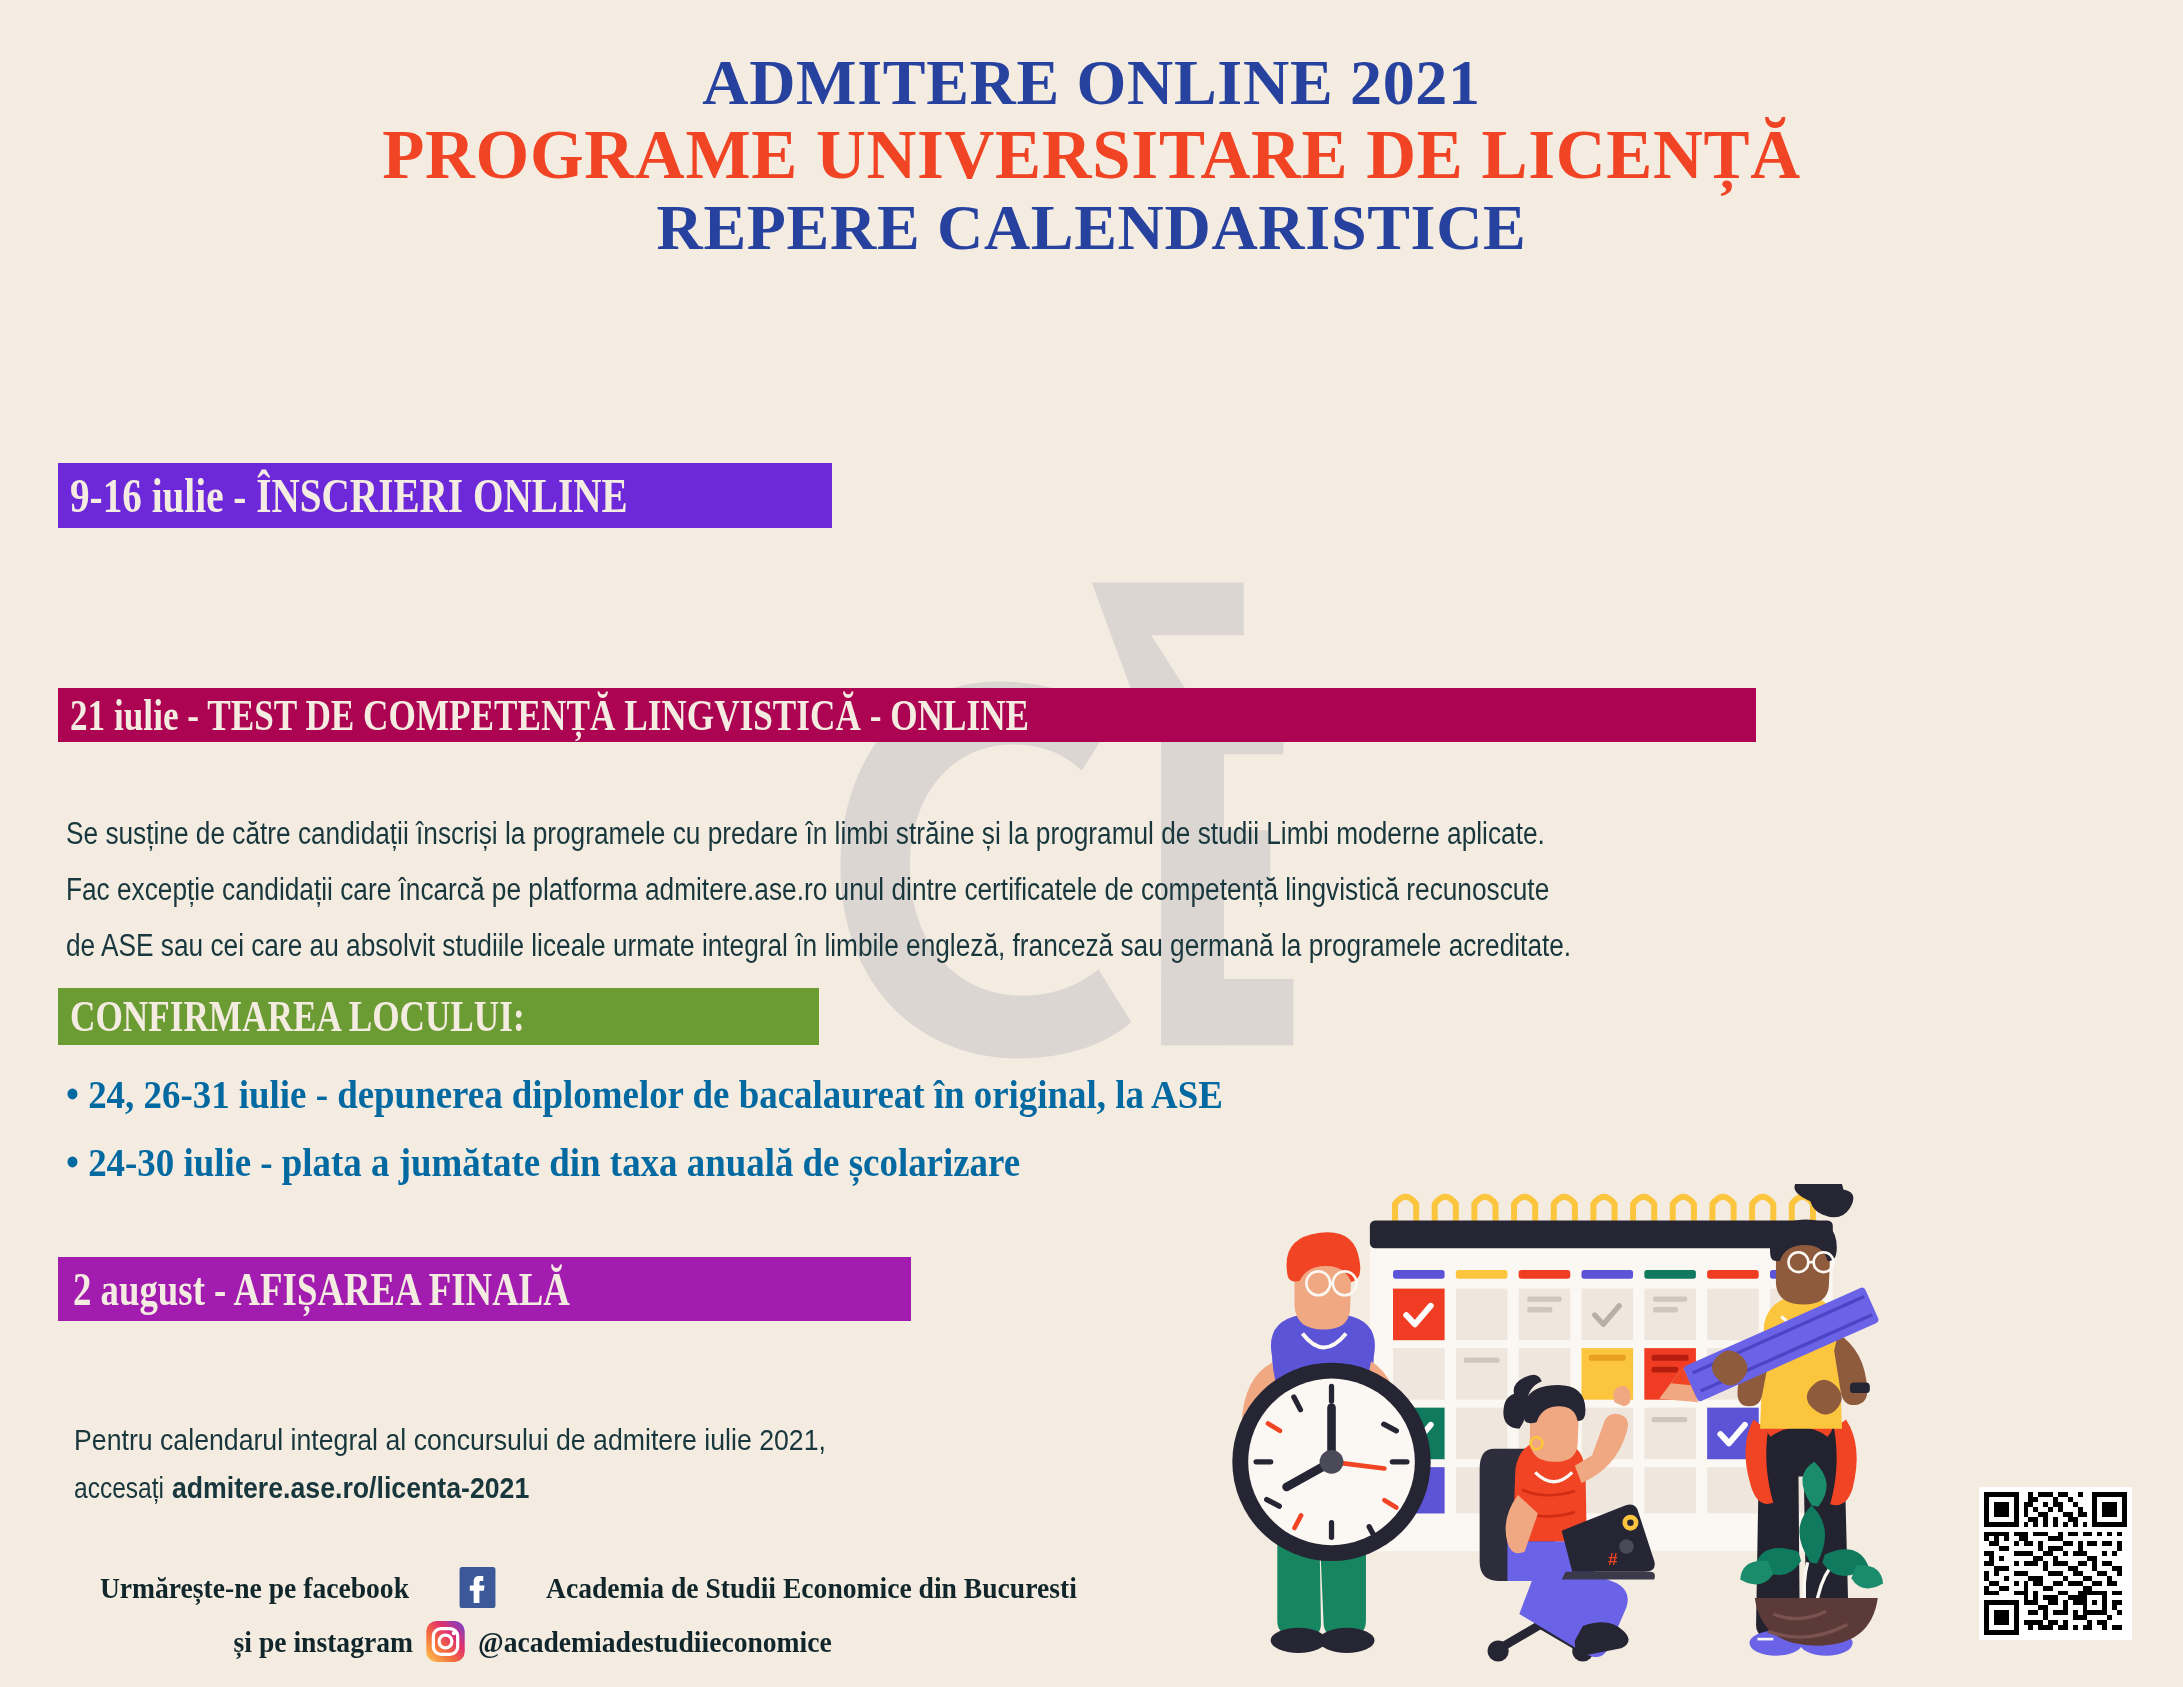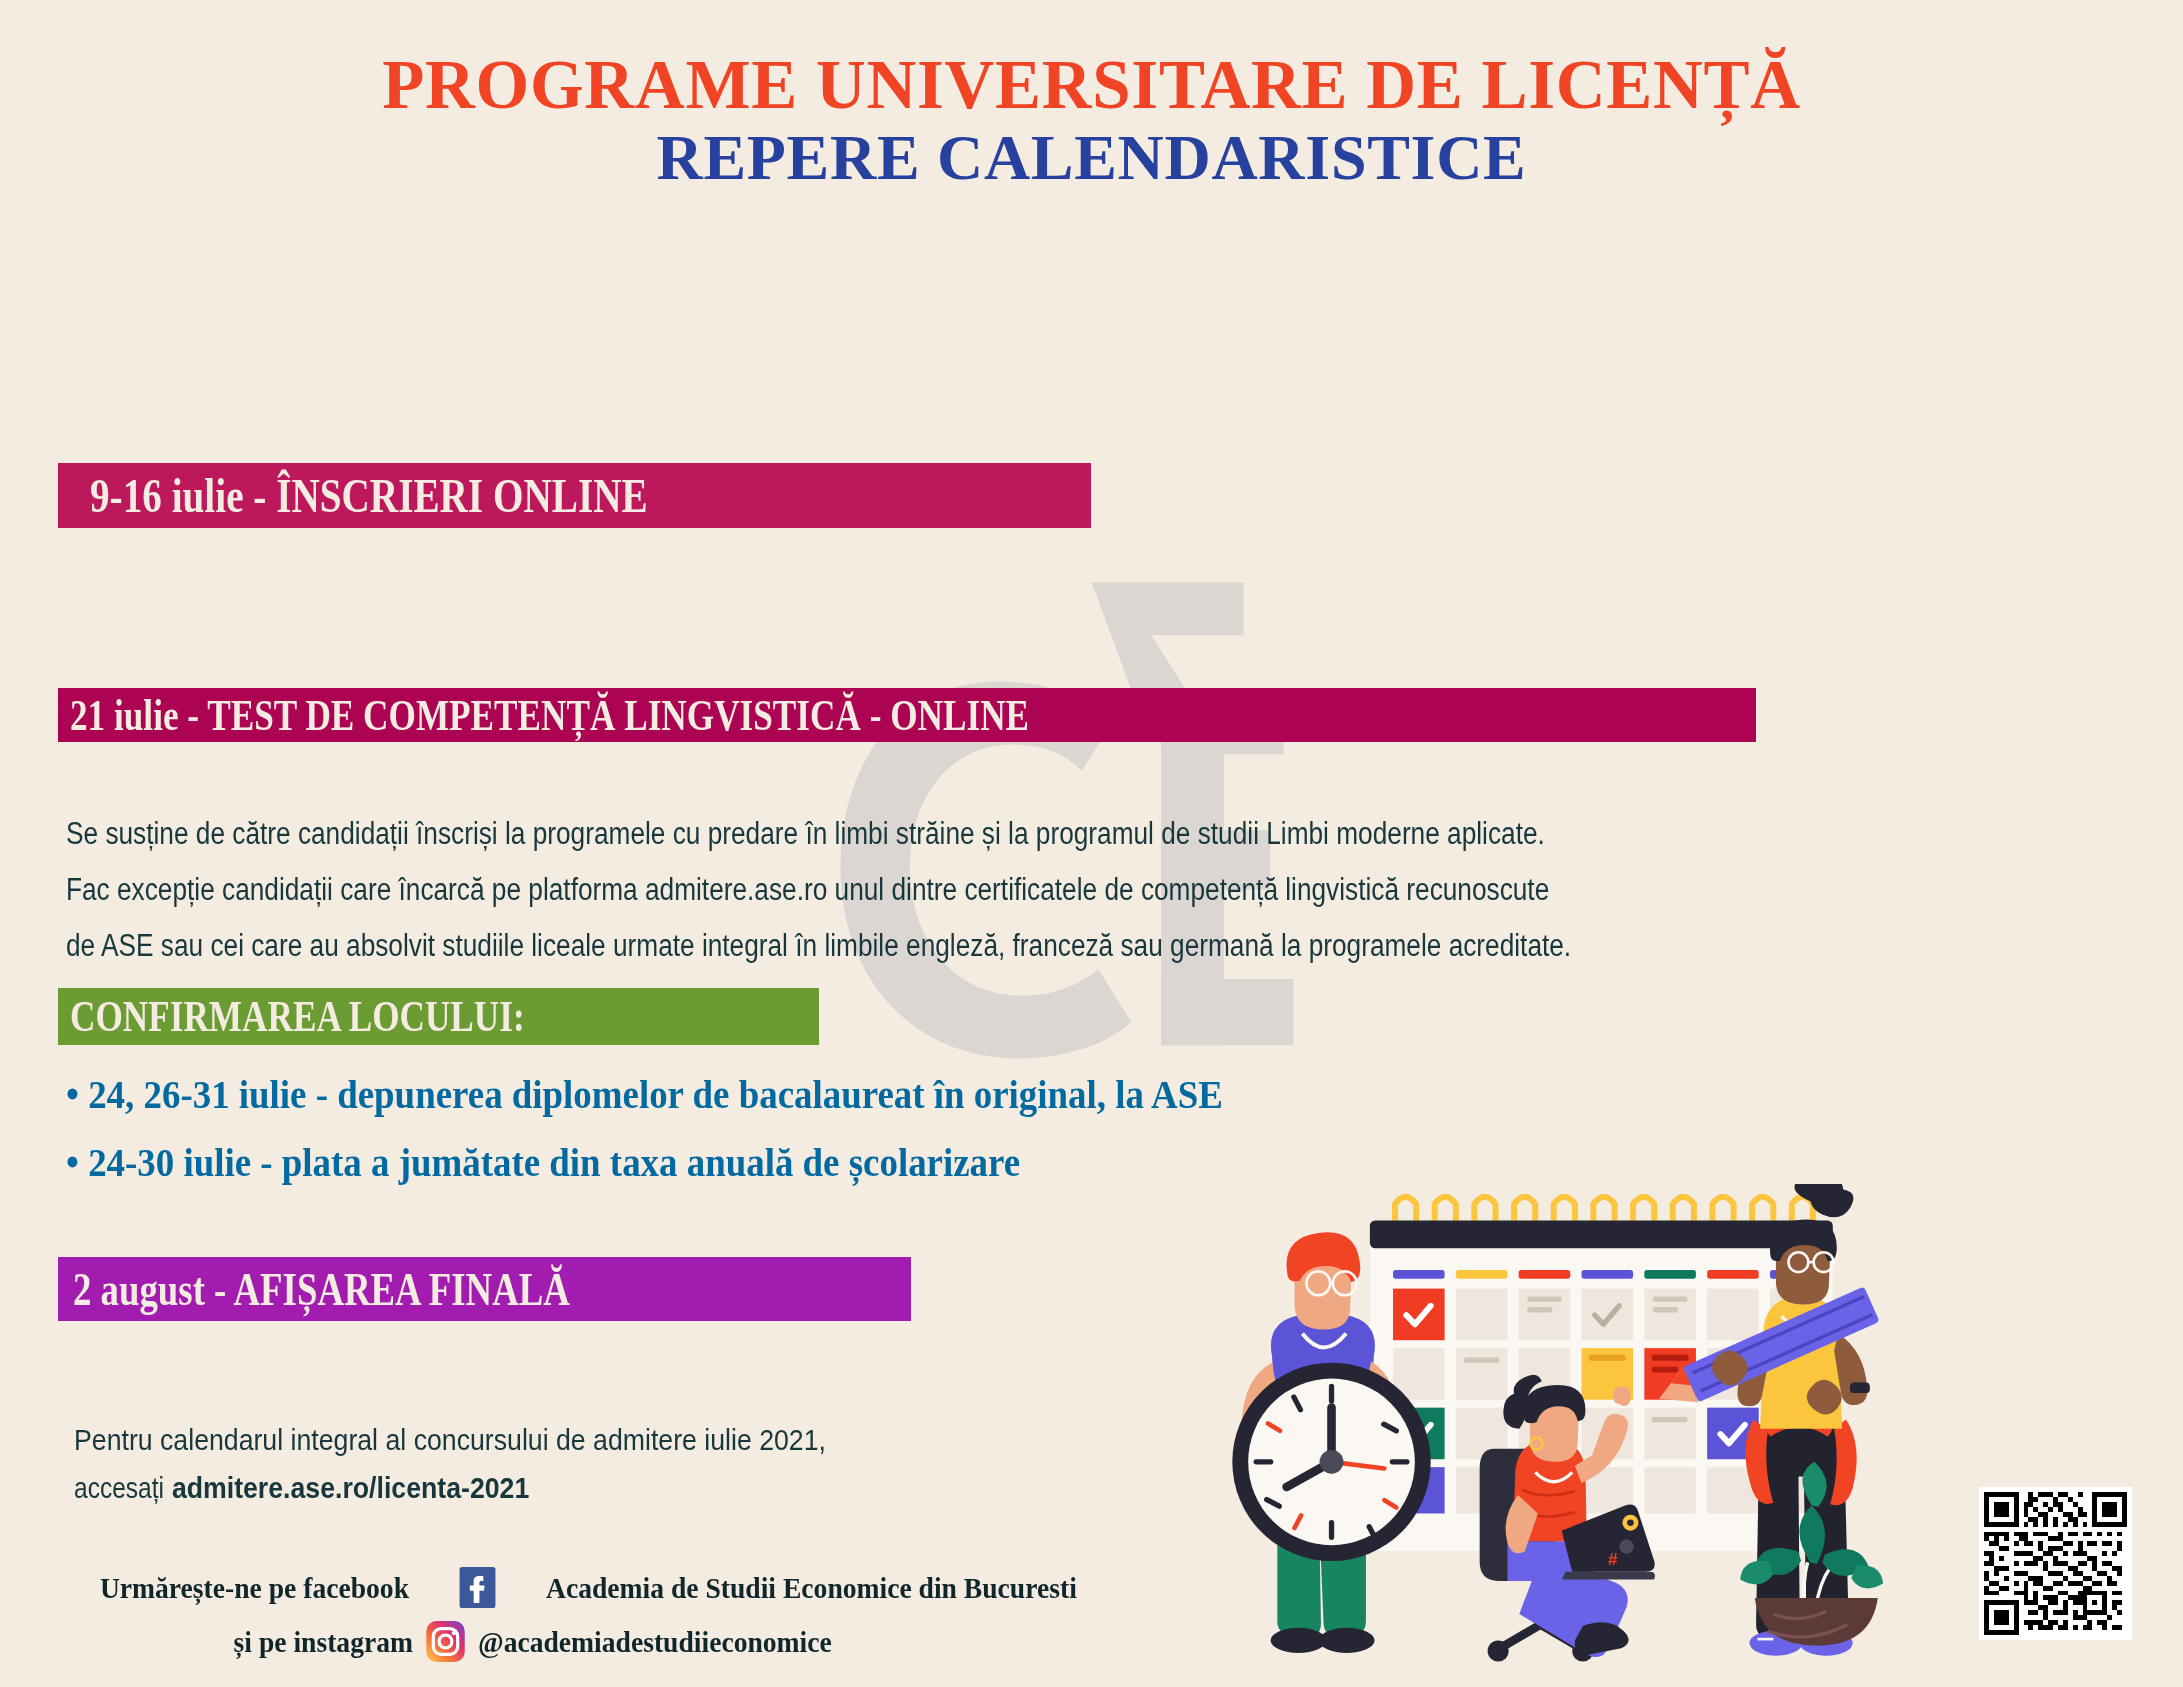--- a/index.html
+++ b/index.html
@@ -41,22 +41,22 @@
     display:flex; align-items:center;
     color:#F4EBE1;
     font-family:"Liberation Serif", serif;
     font-weight:700;
     box-sizing:border-box;
     white-space:nowrap;
   }
   .banner span{ display:block; transform:scaleX(0.80); transform-origin:left center; }
 
   #banner-inscrieri{
-    left:58px; top:463px; width:1033px; height:65px;
-    background:#be185d; padding-left:32px; font-size:49px;
+    left:58px; top:463px; width:774px; height:65px;
+    background:#6d28d9; padding-left:12px; font-size:49px;
   }
   #banner-test{
     left:58px; top:688px; width:1698px; height:54px;
     background:#AC0453; padding-left:12px; font-size:44px;
   }
   #banner-confirmare{
     left:58px; top:988px; width:761px; height:57px;
     background:#6B9B33; padding-left:12px; font-size:44px;text-align:right;
   }
   #banner-august{
@@ -142,20 +142,21 @@
                L480 625 C450 650 410 665 365 665 C265 665 195 585 195 470 C195 360 260 285 350 285
                C395 285 430 300 455 325 L505 245 C460 210 400 190 330 190 Z"></path>
       <path d="M575 205 L575 300 L760 300 L760 205 Z"></path>
       <path d="M575 415 L575 505 L740 505 L740 415 Z"></path>
       <path d="M575 640 L575 740 L775 740 L775 640 Z"></path>
       <path d="M575 205 L575 740 L670 740 L670 205 Z"></path>
     </g>
   </svg>
 
   <div class="title-block">
+    <div class="title-line t1">ADMITERE ONLINE 2021</div>
     <div class="title-line t2">PROGRAME UNIVERSITARE DE LICENȚĂ</div>
     <div class="title-line t3">REPERE CALENDARISTICE</div>
   </div>
 
   <div class="banner" id="banner-inscrieri">
     <span>9-16 iulie - ÎNSCRIERI ONLINE</span>
   </div>
 
 
   <div class="banner" id="banner-test">

